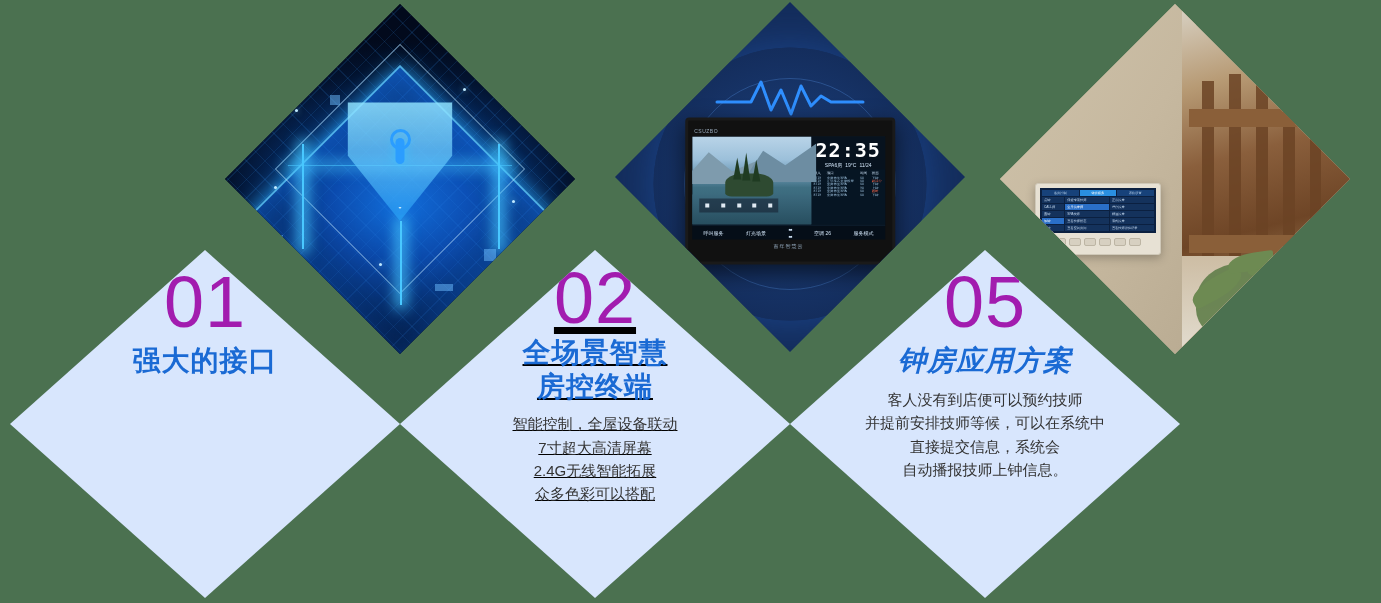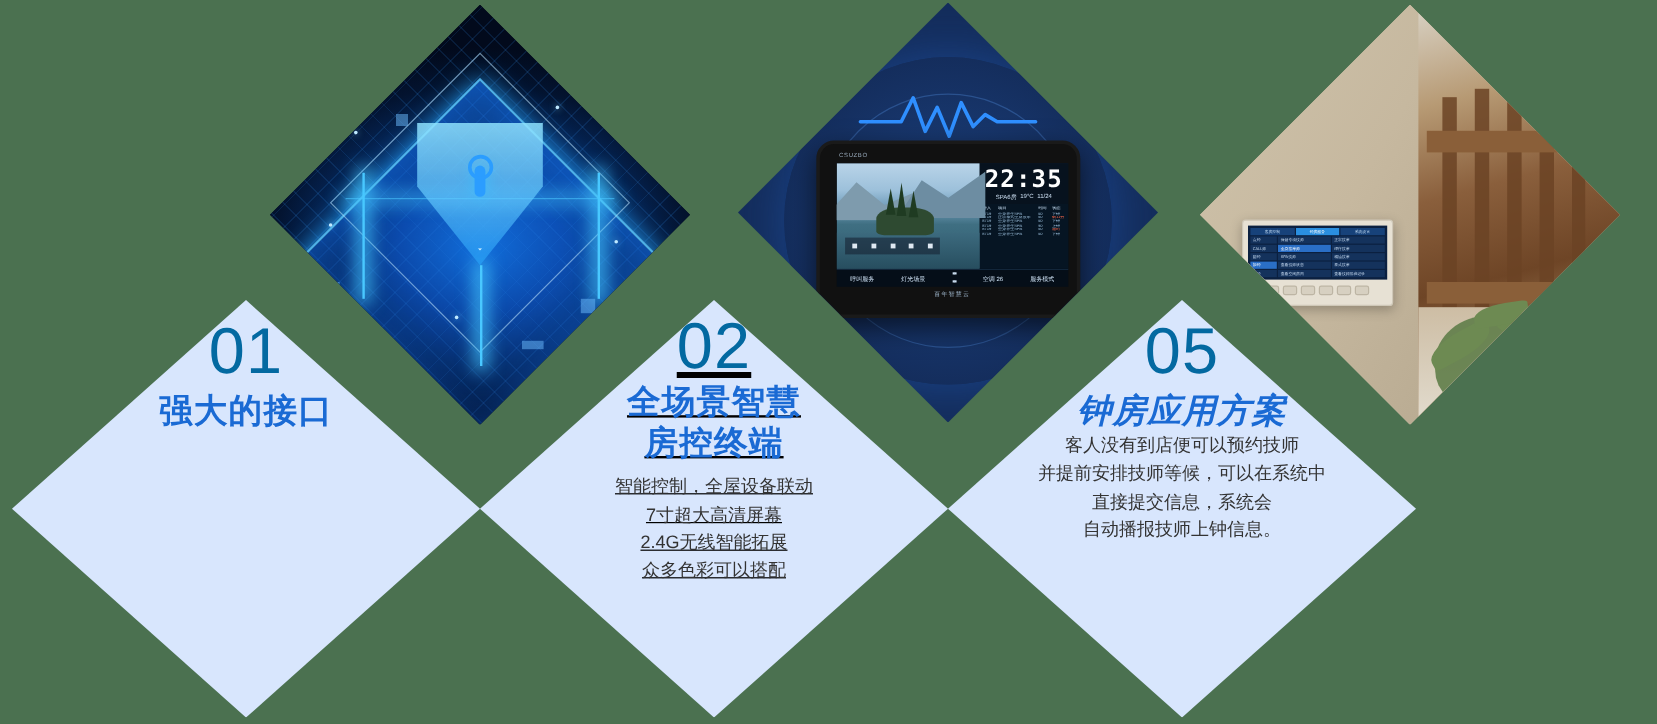--- a/index.html
+++ b/index.html
@@ -25,22 +25,22 @@
     background:#d8e6fd;
     display:flex;flex-direction:column;align-items:center;
     text-align:center;
   }
   .text-inner{
     width:72%;
     margin:0 auto;
     display:flex;flex-direction:column;align-items:center;
   }
   .num{
-    color:#0369a1;
-    font-size:54px;
+    color:#a21caf;
+    font-size:72px;
     line-height:1;
     font-weight:400;
     letter-spacing:1px;
   }
   .title{
     color:#1a6ad4;
     font-size:28px;
     line-height:1.22;
     font-weight:700;
     letter-spacing:1px;
@@ -133,23 +133,23 @@
   }
   .s2 .halo2{
     position:absolute;left:50%;top:52%;
     width:60%;height:60%;transform:translate(-50%,-50%);
     border-radius:50%;border:1px solid rgba(80,140,220,.35);
   }
   .s2 .pulse{position:absolute;left:50%;top:27%;transform:translate(-50%,-50%);}
   .s2 .device{
     position:absolute;left:50%;top:54%;
     width:55%;transform:translate(-50%,-50%);
-    background:#111;border:3px solid #1a1a1a;border-radius:15px;
+    background:#111;border:3px solid #1a1a1a;border-radius:4px;
     box-shadow:0 8px 22px rgba(0,0,0,.6);
-    padding:7px 7px 13px 14px;
+    padding:7px 7px 13px 4px;
   }
   .s2 .brand{font-size:5px;color:#9ab;letter-spacing:.5px;margin:0 0 3px 2px;}
   .s2 .screen{display:flex;height:88px;background:#0b1b2a;overflow:hidden;position:relative;}
   .s2 .scenic{
     flex:1 1 62%;
     background:
       linear-gradient(180deg,#b9d4e8 0%,#9cc0da 26%,#6f9bb8 42%,#3f6f82 58%,#2f5a6d 100%);
     position:relative;
   }
   .s2 .mtn{position:absolute;left:-10%;top:14%;width:70%;height:40%;background:#7e9bad;
@@ -417,20 +417,20 @@
 7寸超大高清屏幕
 2.4G无线智能拓展
 众多色彩可以搭配</div>
     </div>
   </div>
 
   <div class="dia text-dia" style="left:790px;top:250px;width:390px;height:348px;">
     <div class="text-inner" style="width:82%;padding-top:16px;">
       <div class="num">05</div>
       <div class="title" style="margin-top:6px;font-style:italic;">钟房应用方案</div>
-      <div class="desc" style="">客人没有到店便可以预约技师
+      <div class="desc" style="margin-top:10px;">客人没有到店便可以预约技师
 并提前安排技师等候，可以在系统中
 直接提交信息，系统会
 自动播报技师上钟信息。</div>
     </div>
   </div>
 
 </div>
 
 </body></html>

